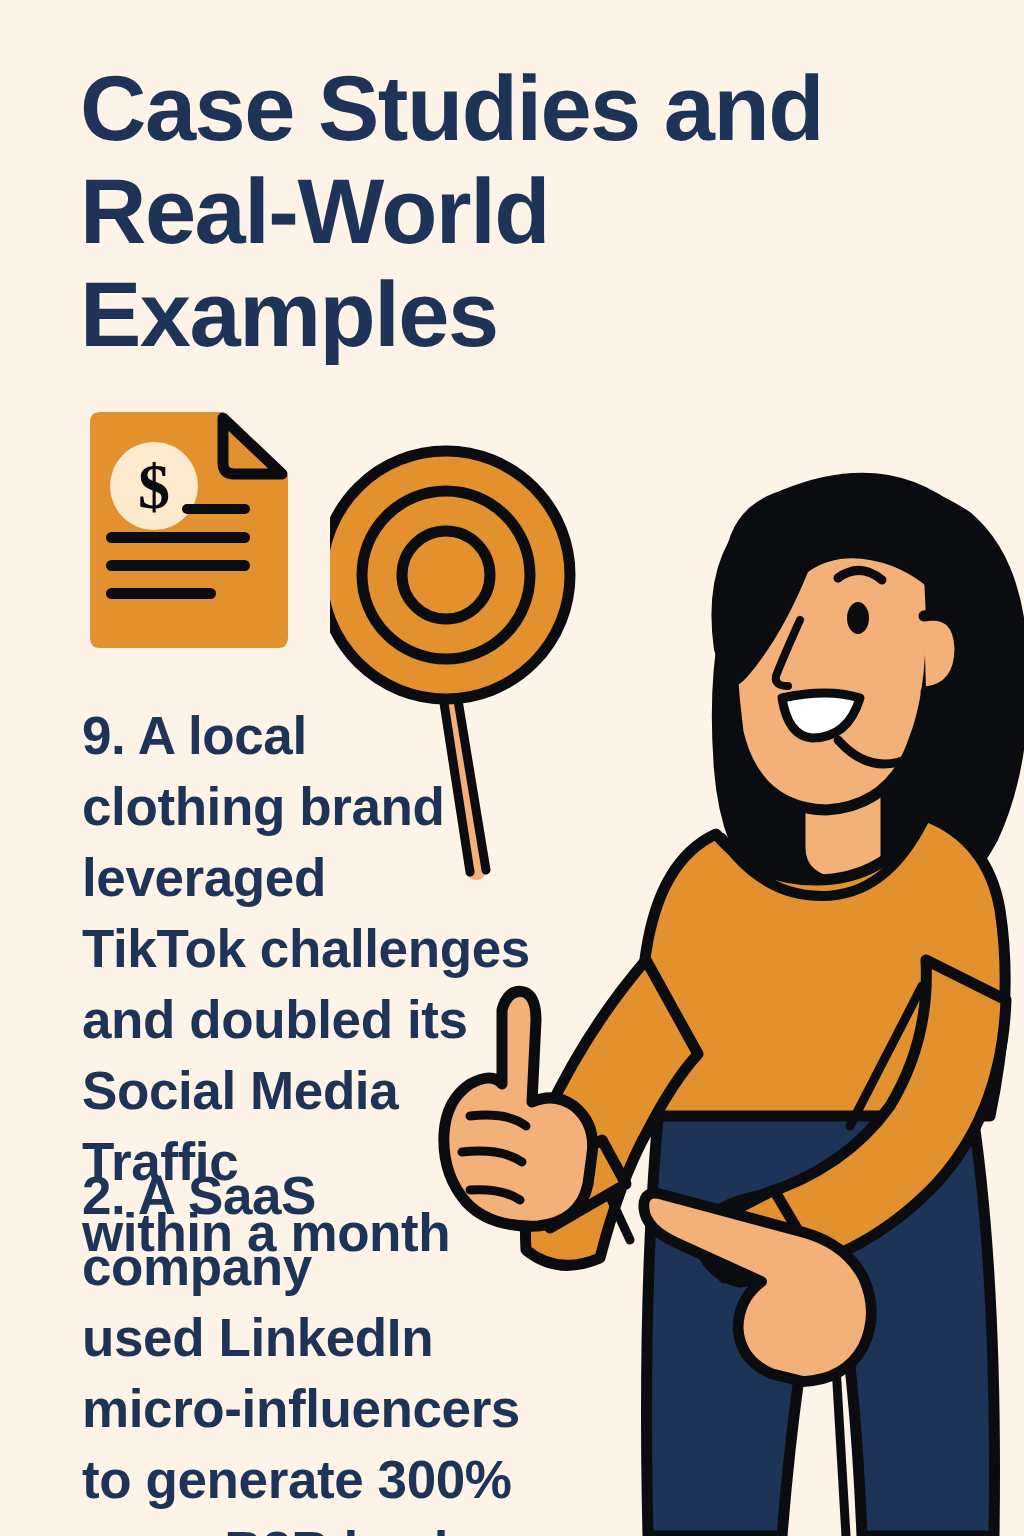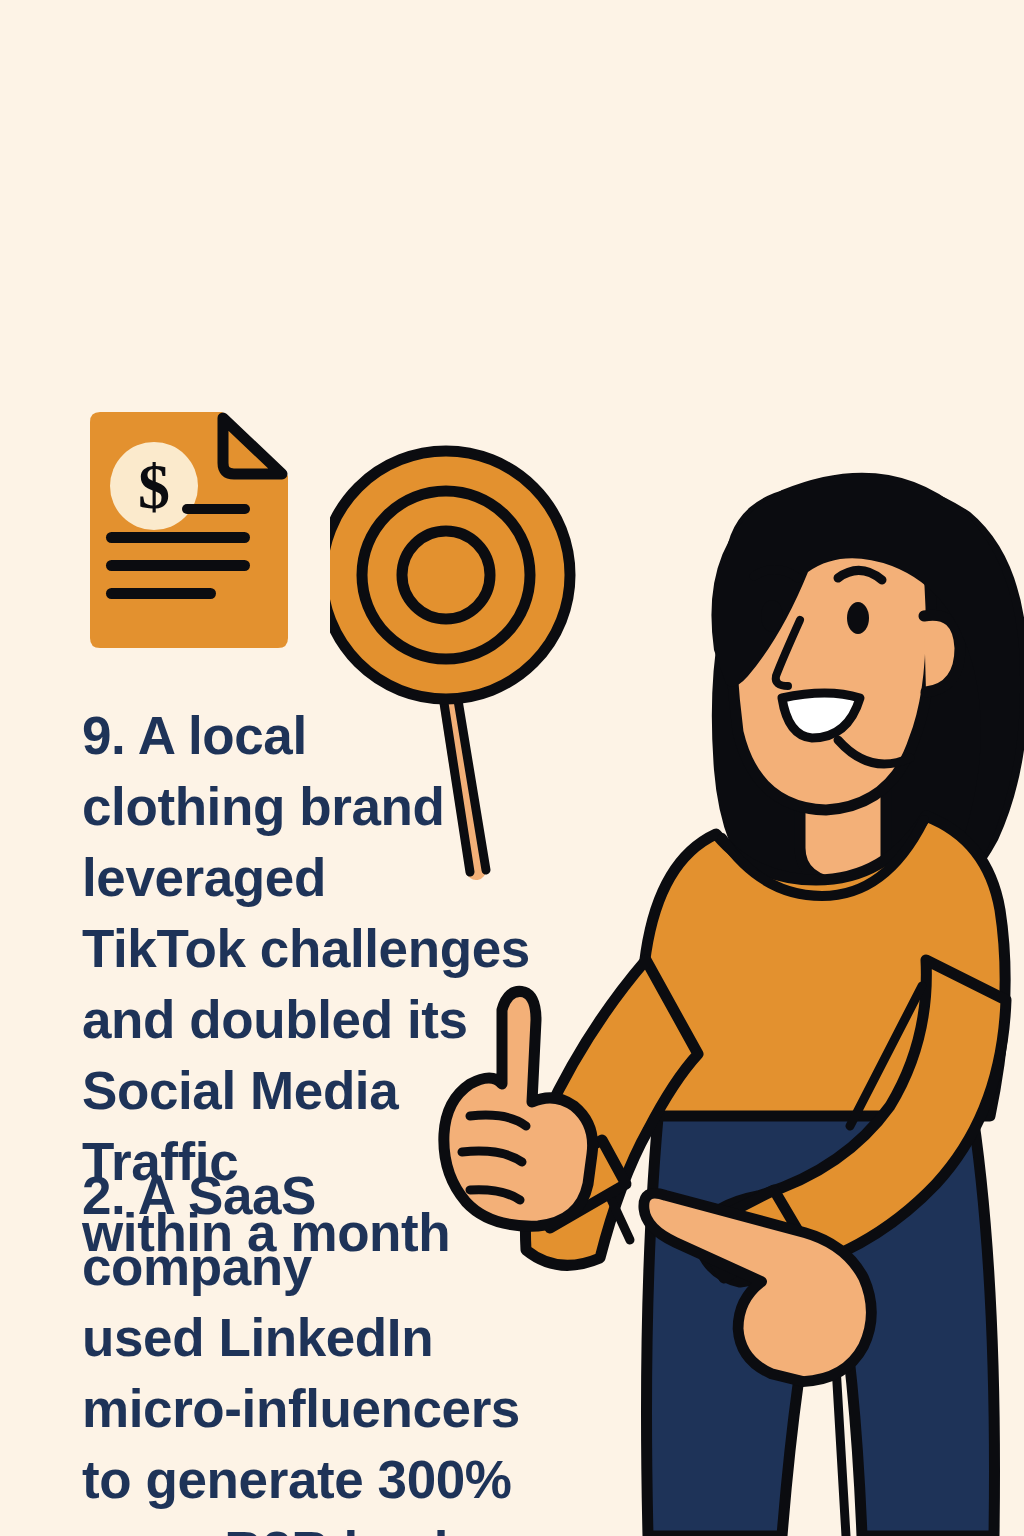--- a/index.html
+++ b/index.html
@@ -65,20 +65,23 @@
     width: 694px;
     height: 1096px;
   }
   #illustration svg { display: block; }
 </style>
 </head>
 <body>
 
 <div id="poster">
 
+  <div id="title">Case Studies and
+Real-World
+Examples</div>
 
   <div id="doc-icon">
     <svg viewBox="0 0 210 244" width="210" height="244" xmlns="http://www.w3.org/2000/svg">
 
       <path d="M8 14 Q8 4 18 4 L140 4 L206 68 L206 230 Q206 240 196 240 L18 240 Q8 240 8 230 Z" fill="#e3912f"></path>
 
       <path d="M141 10 L200 66 L152 66 Q141 66 141 55 Z" fill="#e3912f" stroke="#0b0c10" stroke-width="11" stroke-linejoin="round"></path>
 
       <circle cx="72" cy="78" r="44" fill="#fbeacc"></circle>
       <text x="72" y="78" text-anchor="middle" dominant-baseline="central" font-family="'Liberation Serif', serif" font-size="64" font-weight="700" fill="#0b0c10">$</text>

